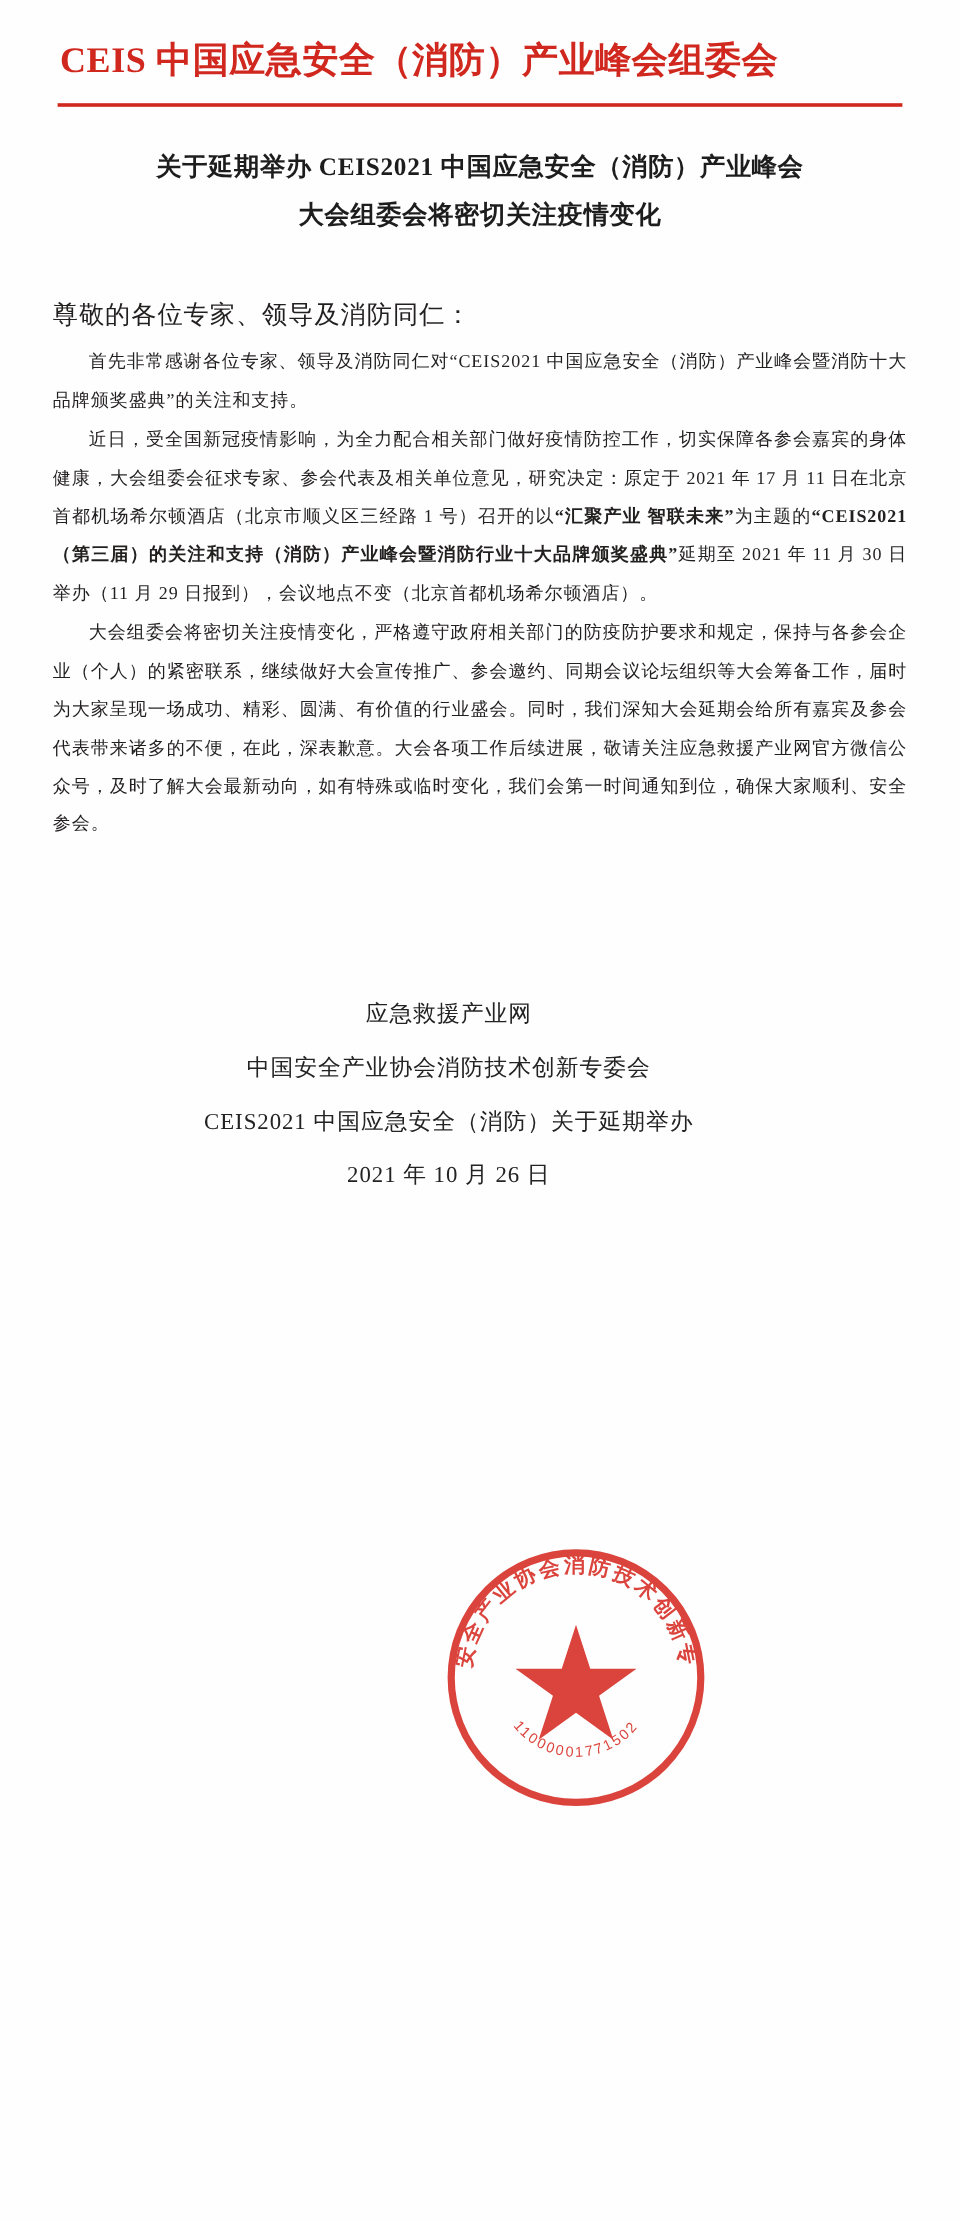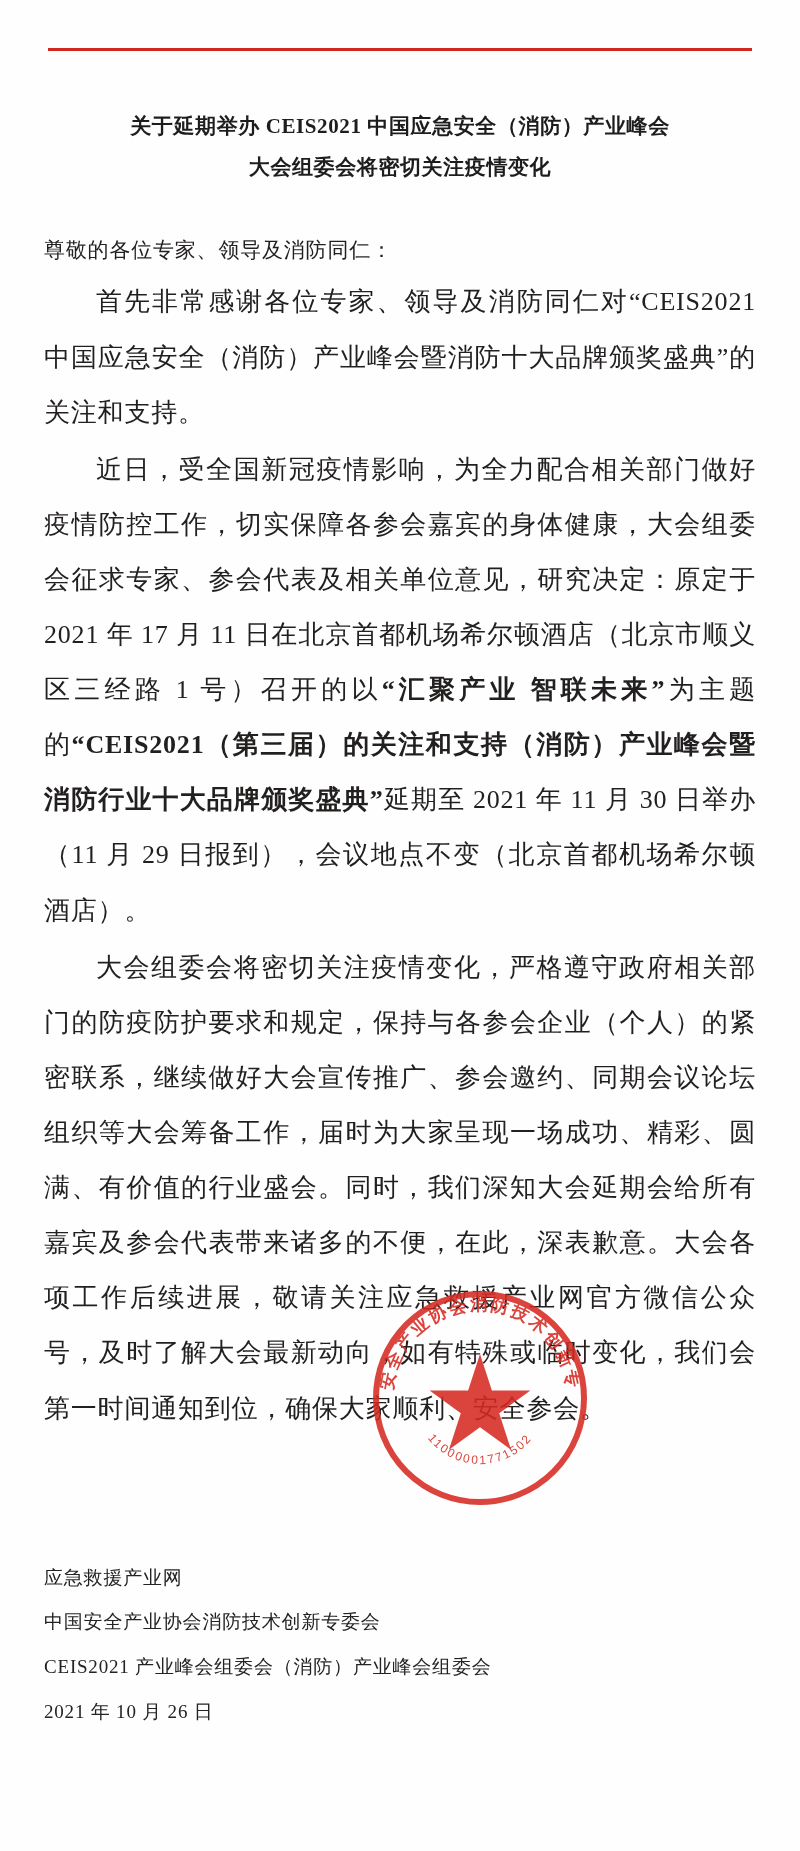--- a/index.html
+++ b/index.html
@@ -41,21 +41,21 @@
   }
   .masthead-rule {
     margin-top: 16px;
     height: 3px;
     background: #d0281e;
     width: 100%;
   }
 
   
   .doc-title {
-    margin-top: 55px;
+    margin-top: 30px;
     padding: 0 56px;
     text-align: center;
     font-size: 21px;
     font-weight: 700;
     line-height: 1.95;
     letter-spacing: 0.6px;
     color: #1d1d1d;
   }
   .doc-title .tline { display: block; }
 
@@ -65,35 +65,35 @@
     padding: 0 44px 0 44px;
   }
   .salutation {
     font-size: 21px;
     line-height: 2.12;
     letter-spacing: 0.8px;
     text-align: justify;
     text-align-last: left;
   }
   p.para {
-    font-size: 26px;
+    font-size: 15px;
     line-height: 2.12;
     letter-spacing: 0.8px;
     text-indent: 2em;
     text-align: justify;
     text-align-last: left;
     margin-top: 2px;
   }
   .b { font-weight: 700; }
 
   
   .sign-block {
     margin-top: 120px;
     padding-right: 52px;
-    text-align: left;
+    text-align: center;
     position: relative;
     z-index: 1;
   }
   .sign-line {
     font-size: 19px;
     letter-spacing: 0.8px;
     line-height: 2.35;
     color: #232323;
   }
 
@@ -111,20 +111,21 @@
   .seal svg { display: block; width: 224px; height: 224px; }
 
   .spacer-bottom { height: 120px; }
 </style>
 </head>
 <body>
 
 <div class="page">
 
   <div class="masthead">
+    <div class="masthead-title">CEIS 中国应急安全（消防）产业峰会组委会</div>
     <div class="masthead-rule"></div>
   </div>
 
   <div class="doc-title">
     <span class="tline">关于延期举办 CEIS2021 中国应急安全（消防）产业峰会</span>
     <span class="tline">大会组委会将密切关注疫情变化</span>
   </div>
 
   <div class="body-wrap">
 
@@ -134,21 +135,21 @@
 
     <p class="para">
       <span>近日，受全国新冠疫情影响，为全力配合相关部门做好疫情防控工作，切实保障各参会嘉宾的身体健康，大会组委会征求专家、参会代表及相关单位意见，研究决定：原定于 2021 年 17 月 11 日在北京首都机场希尔顿酒店（北京市顺义区三经路 1 号）召开的以</span><span class="b">“汇聚产业 智联未来”</span><span>为主题的</span><span class="b">“CEIS2021（第三届）的关注和支持（消防）产业峰会暨消防行业十大品牌颁奖盛典”</span><span>延期至 2021 年 11 月 30 日举办（11 月 29 日报到），会议地点不变（北京首都机场希尔顿酒店）。</span>
     </p>
 
     <p class="para">大会组委会将密切关注疫情变化，严格遵守政府相关部门的防疫防护要求和规定，保持与各参会企业（个人）的紧密联系，继续做好大会宣传推广、参会邀约、同期会议论坛组织等大会筹备工作，届时为大家呈现一场成功、精彩、圆满、有价值的行业盛会。同时，我们深知大会延期会给所有嘉宾及参会代表带来诸多的不便，在此，深表歉意。大会各项工作后续进展，敬请关注应急救援产业网官方微信公众号，及时了解大会最新动向，如有特殊或临时变化，我们会第一时间通知到位，确保大家顺利、安全参会。</p>
 
     <div class="sign-block">
       <div class="sign-line">应急救援产业网</div>
       <div class="sign-line">中国安全产业协会消防技术创新专委会</div>
-      <div class="sign-line">CEIS2021 产业峰会组委会（消防）产业峰会组委会</div>
+      <div class="sign-line">CEIS2021 中国应急安全（消防）关于延期举办</div>
       <div class="sign-line">2021 年 10 月 26 日</div>
     </div>
 
     <div class="spacer-bottom"></div>
   </div>
 
   <div class="seal">
     <svg viewBox="0 0 224 224" xmlns="http://www.w3.org/2000/svg" aria-hidden="true">
       <defs>
         <path id="arcTop" d="M 112,112 m -88,0 a 88,88 0 1,1 176,0" fill="none"></path>

